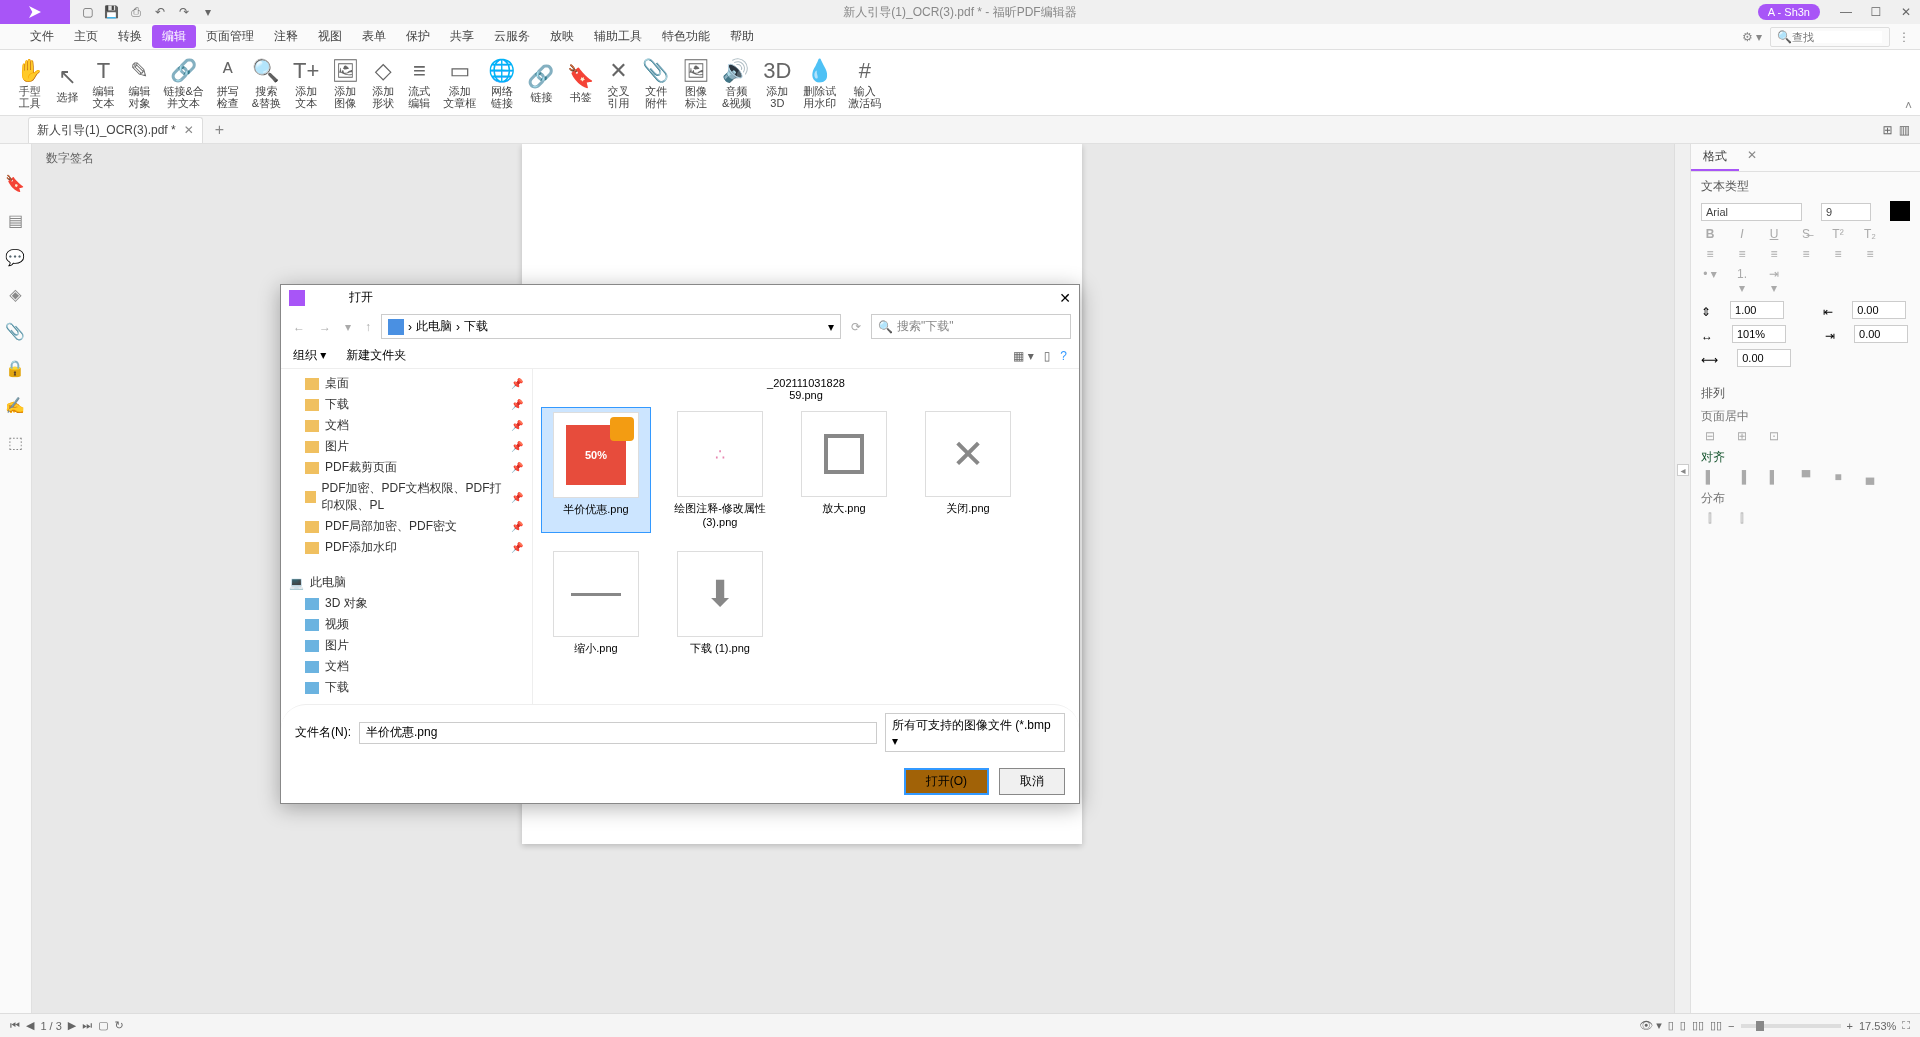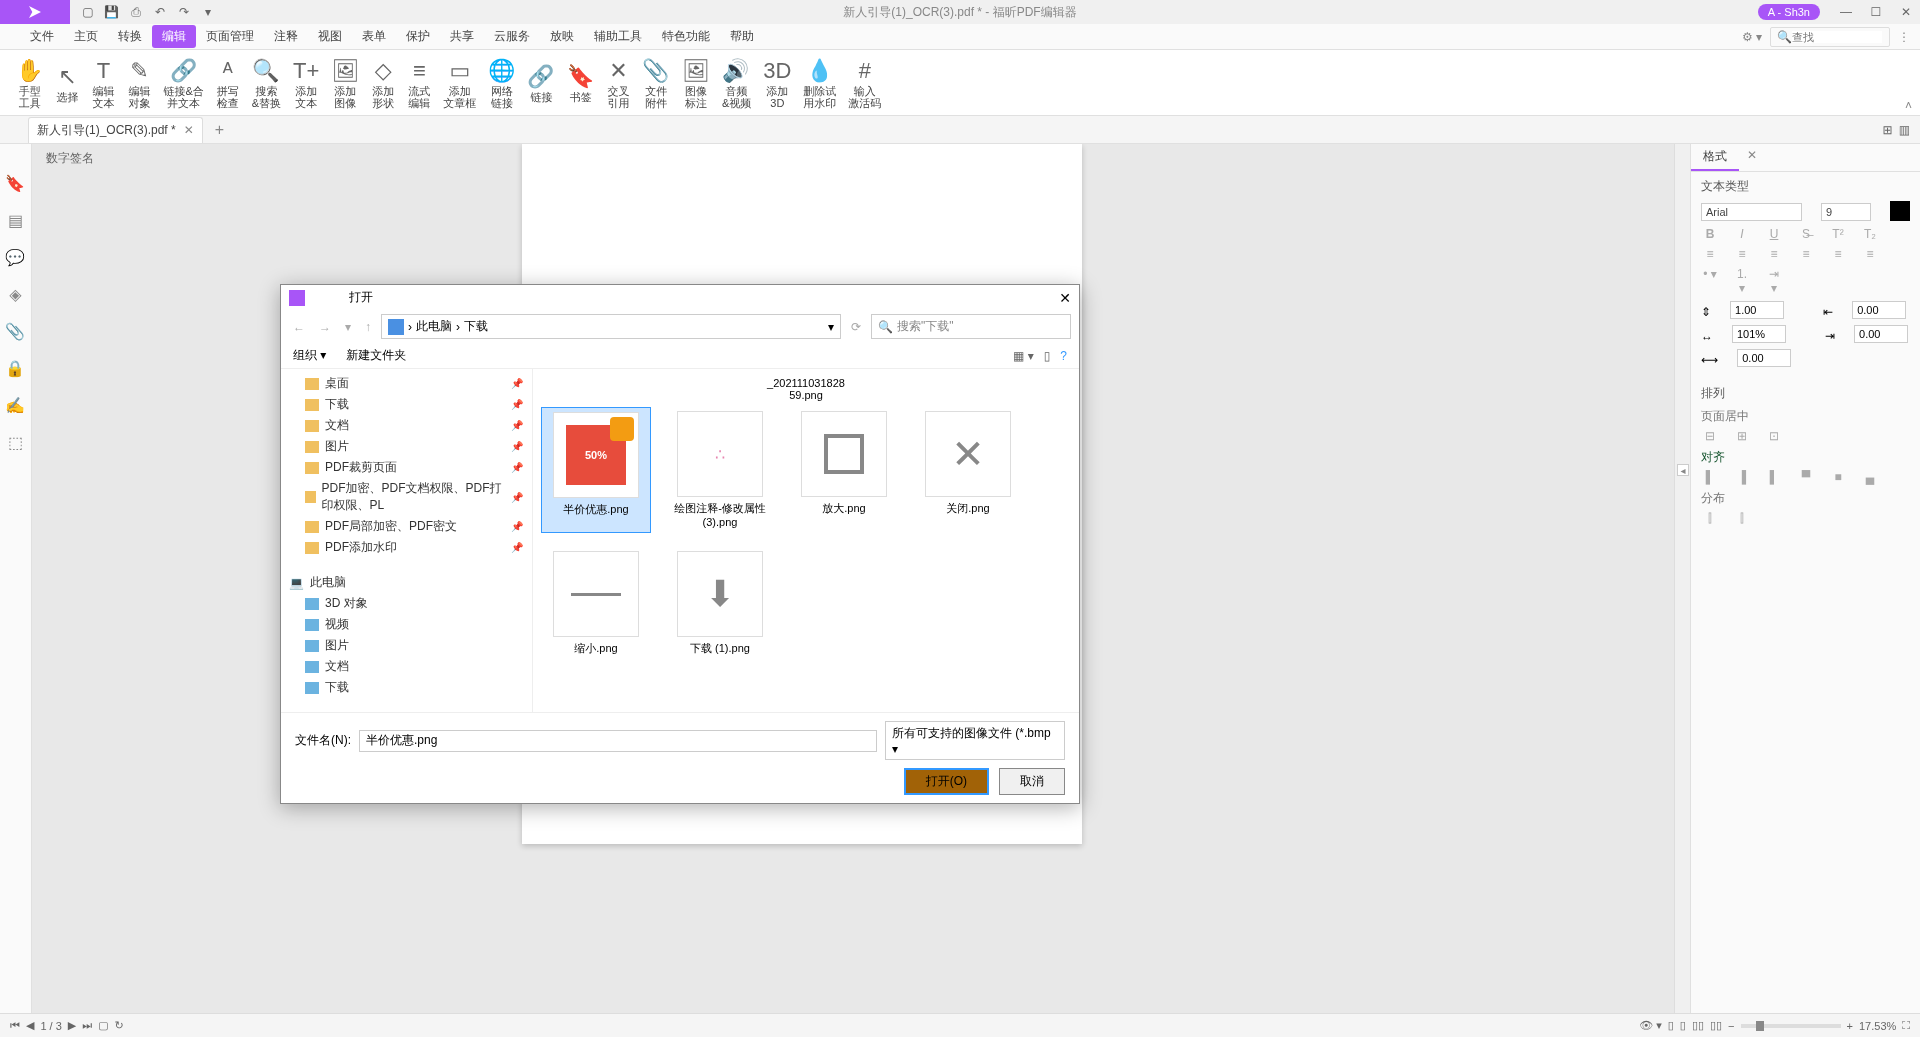--- a/index.html
+++ b/index.html
@@ -93,21 +93,21 @@
 .tree-item .folder-icon { width: 14px; height: 12px; background: #f0c060; }
 .tree-item .pin { margin-left: auto; color: #bbb; font-size: 10px; }
 .tree-item.indent { padding-left: 24px; }
 .dlg-files { flex: 1; padding: 8px; overflow-y: auto; position: relative; }
 .file-group-label { color: #333; margin: 6px 0 8px 4px; font-size: 12px; }
 .file-grid { display: flex; flex-wrap: wrap; gap: 14px; }
 .file-item { width: 110px; display: flex; flex-direction: column; align-items: center; padding: 4px; }
 .file-item.selected { background: #cce5ff; border: 1px solid #3399ff; }
 .file-thumb { width: 86px; height: 86px; background: #fff; border: 1px solid #ddd; display: flex; align-items: center; justify-content: center; margin-bottom: 4px; position: relative; }
 .file-name { font-size: 11px; text-align: center; word-break: break-all; line-height: 14px; }
-.dlg-bottom { padding: 8px 14px; display: flex; flex-direction: column; gap: 8px; border-top: 1px solid #eee; }
+.dlg-bottom { padding: 8px 14px; display: flex; flex-direction: column; gap: 16px; border-top: 1px solid #eee; border-radius: 25px; }
 .fn-row { display: flex; align-items: center; gap: 8px; }
 .fn-input { flex: 1; border: 1px solid #ccc; padding: 3px 6px; font-size: 12px; }
 .ft-select { width: 180px; border: 1px solid #ccc; padding: 3px 6px; font-size: 12px; }
 .btn-row { display: flex; justify-content: flex-end; gap: 10px; }
 .dlg-btn { border: 1px solid #888; padding: 3px 20px; background: #f0f0f0; font-size: 12px; }
 .dlg-btn.primary { border: 2px solid #3399ff; background: #a16207; }
 
 
 .thumb-sale { width: 60px; height: 60px; background: #e74c3c; position: relative; }
 .thumb-sale::before { content: "50%"; position: absolute; top: 50%; left: 50%; transform: translate(-50%,-50%); color: white; font-size: 11px; font-weight: bold; }

